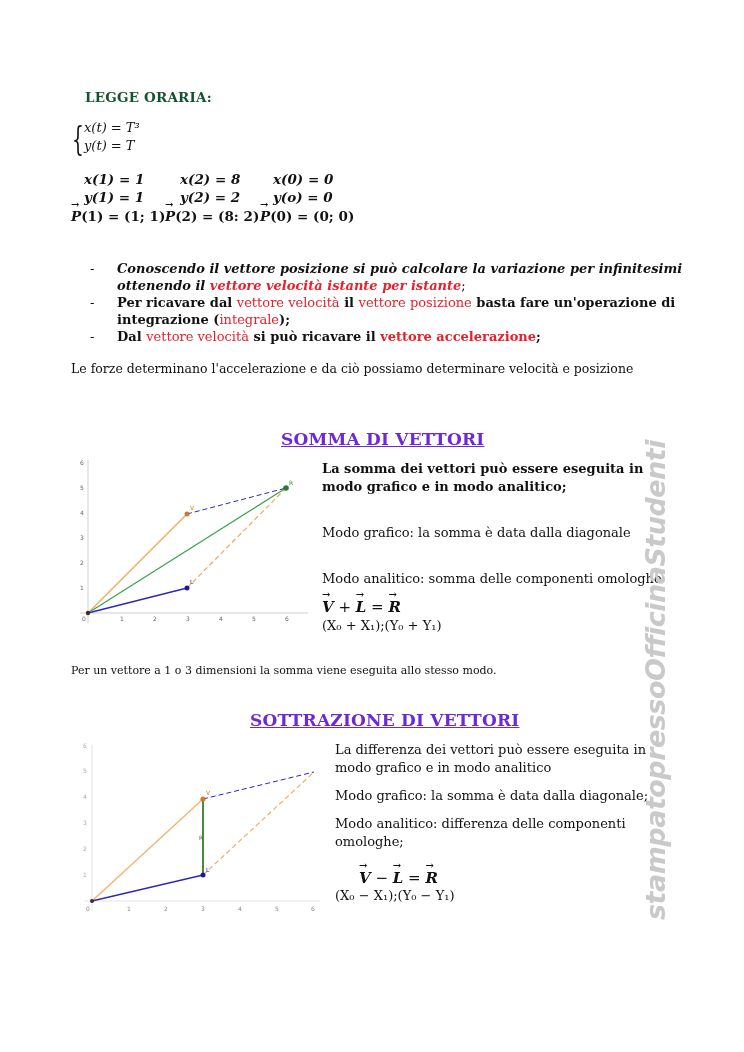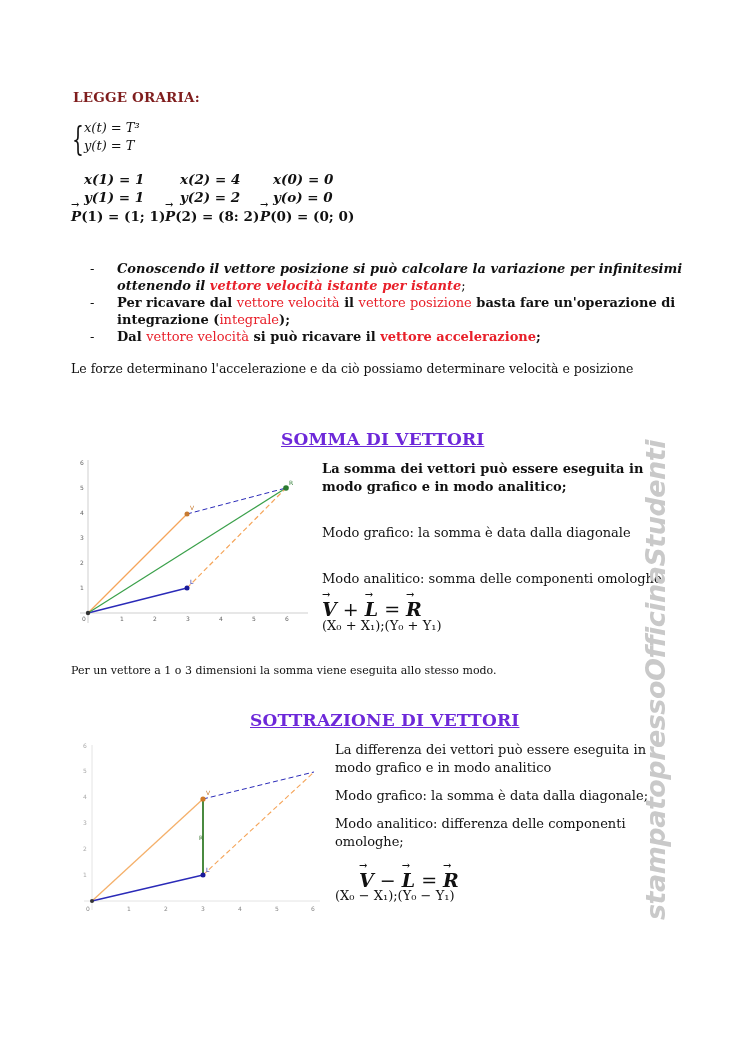--- a/index.html
+++ b/index.html
@@ -1,59 +1,59 @@
 <!DOCTYPE html>
 <html><head>
 <meta charset="utf-8">
 <style>
   html, body { margin: 0; padding: 0; background: #ffffff; }
   body { width: 744px; height: 1052px; position: relative; overflow: hidden;
          font-family: "DejaVu Serif", "Liberation Serif", serif; color: #111; }
   .abs { position: absolute; }
-  .heading-blue { left: 73px; top: 89px; font-size: 13.5px; font-weight: bold; color: #7f1d1d; letter-spacing: 0.2px; }
+  .heading-blue { left: 85px; top: 89px; font-size: 13.5px; font-weight: bold; color: #14532d; letter-spacing: 0.2px; }
   .sys { left: 72px; top: 120px; font-size: 13px; font-family: "DejaVu Serif", serif; }
   .sys .brace { position: absolute; left: 0; top: 1px; font-size: 34px; line-height: 34px; font-weight: 200; transform: scaleX(0.55); transform-origin: left; }
   .sys .line1 { position: absolute; left: 12px; top: 0px; font-style: italic; white-space: nowrap; }
   .sys .line2 { position: absolute; left: 12px; top: 18px; font-style: italic; white-space: nowrap; }
   .sys .arrowtext { position: absolute; left: 64px; top: 9px; white-space: nowrap; font-weight: bold; font-size: 13.5px; }
   .overline { text-decoration: overline; }
   .vals { font-weight: bold; font-style: italic; font-size: 13.5px; }
   .vals .cell { position: absolute; white-space: nowrap; }
   .vec { position: relative; display: inline-block; }
   .vec::before { content: "\2192"; position: absolute; left: 0; top: -9px; font-size: 10px; font-style: normal; }
   .bullets { left: 90px; top: 260px; width: 600px; font-size: 13px; line-height: 17px; }
   .bullet { position: relative; padding-left: 27px; margin-bottom: 0; }
   .bullet .dash { position: absolute; left: 0; top: 0; }
   .red { color: #e8202a; }
   .bold { font-weight: bold; }
   .ital { font-style: italic; }
   .para { font-size: 12.5px; white-space: nowrap; }
   .title-red { color: #6d28d9; font-weight: bold; text-decoration: underline; font-size: 17px; letter-spacing: 0.2px; }
   .body-text { font-size: 13px; line-height: 18px; }
-  .formula-b { font-weight: bold; font-style: italic; font-size: 19px; }
+  .formula-b { font-weight: bold; font-style: italic; font-size: 15px; }
   .formula-s { font-size: 13px; }
   .watermark { left: 620px; top: 540px; width: 40px; height: 380px; }
   .watermark span { position: absolute; left: 20px; top: 380px; transform: rotate(-90deg); transform-origin: left top;
                     font-family: "DejaVu Sans", "Liberation Sans", sans-serif; font-style: italic; font-weight: bold; font-size: 27px; color: #c9c9c9; white-space: nowrap; letter-spacing: -0.5px; }
   svg text { font-family: "DejaVu Sans", "Liberation Sans", sans-serif; }
 </style>
 </head>
 <body>
 
 <div class="abs heading-blue">LEGGE ORARIA:</div>
 
 <div class="abs sys" style="width:320px;height:40px;">
   <span class="brace">{</span>
   <span class="line1">x(t) = T³</span>
   <span class="line2">y(t) = T</span>
 </div>
 
 <div class="abs vals" style="left:0;top:0;">
   <span class="cell" style="left:84px;top:171px;">x(1) = 1</span>
-  <span class="cell" style="left:180px;top:171px;">x(2) = 4</span>
+  <span class="cell" style="left:180px;top:171px;">x(2) = 8</span>
   <span class="cell" style="left:273px;top:171px;">x(0) = 0</span>
   <span class="cell" style="left:84px;top:189px;">y(1) = 1</span>
   <span class="cell" style="left:180px;top:189px;">y(2) = 2</span>
   <span class="cell" style="left:273px;top:189px;">y(o) = 0</span>
   <span class="cell" style="left:71px;top:208px;"><span class="vec">P</span><span style="font-style:normal">(1) = (1; 1)</span></span>
   <span class="cell" style="left:165px;top:208px;"><span class="vec">P</span><span style="font-style:normal">(2) = (8: 2)</span></span>
   <span class="cell" style="left:260px;top:208px;"><span class="vec">P</span><span style="font-style:normal">(0) = (0; 0)</span></span>
 </div>
 
 <div class="abs bullets">

